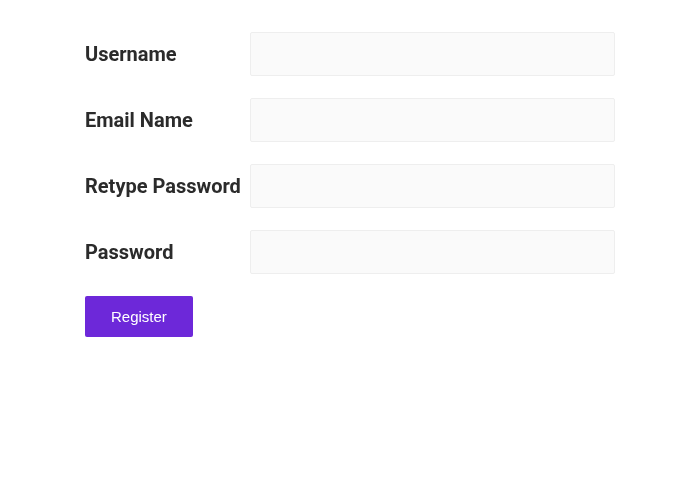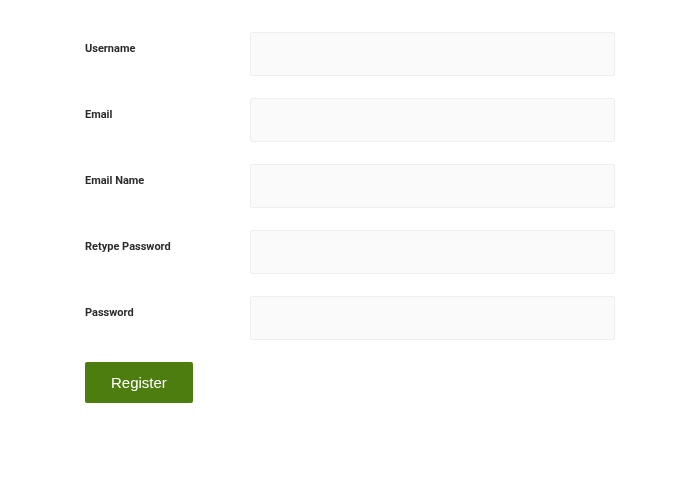--- a/index.html
+++ b/index.html
@@ -18,61 +18,57 @@
       width: 100%;
     }
     .form-row {
       display: flex;
       align-items: flex-start;
       margin-bottom: 22px;
     }
     .form-label {
       width: 165px;
       font-weight: 700;
-      font-size: 11px;
+      font-size: 20px;
       color: #2b2b2b;
       padding-top: 10px;
     }
     .form-input {
       flex: 1;
       height: 44px;
       background: #fafafa;
       border: 1px solid #eeeeee;
       border-radius: 2px;
       padding: 8px 10px;
       font-size: 15px;
       color: #333;
       outline: none;
     }
     .button-row {
       margin-top: 8px;
     }
     .btn-primary {
-      background: #4d7c0f;
+      background: #6d28d9;
       color: #ffffff;
       border: none;
       padding: 12px 26px;
       font-size: 15px;
       cursor: pointer;
       border-radius: 2px;
     }
   </style>
 </head>
 <body>
 
 <form class="form">
   <div class="form-row">
     <label class="form-label">Username</label>
     <input class="form-input" type="text" value="" style="">
   </div>
 
-  <div class="form-row">
-    <label class="form-label">Email</label>
-    <input class="form-input" type="text" value="" style="">
-  </div>
 
 
   <div class="form-row">
     <label class="form-label">Email Name</label>
     <input class="form-input" type="text" value="" style="">
   </div>
 
   <div class="form-row">
     <label class="form-label">Retype Password</label>
     <input class="form-input" type="password" value="" style="">

